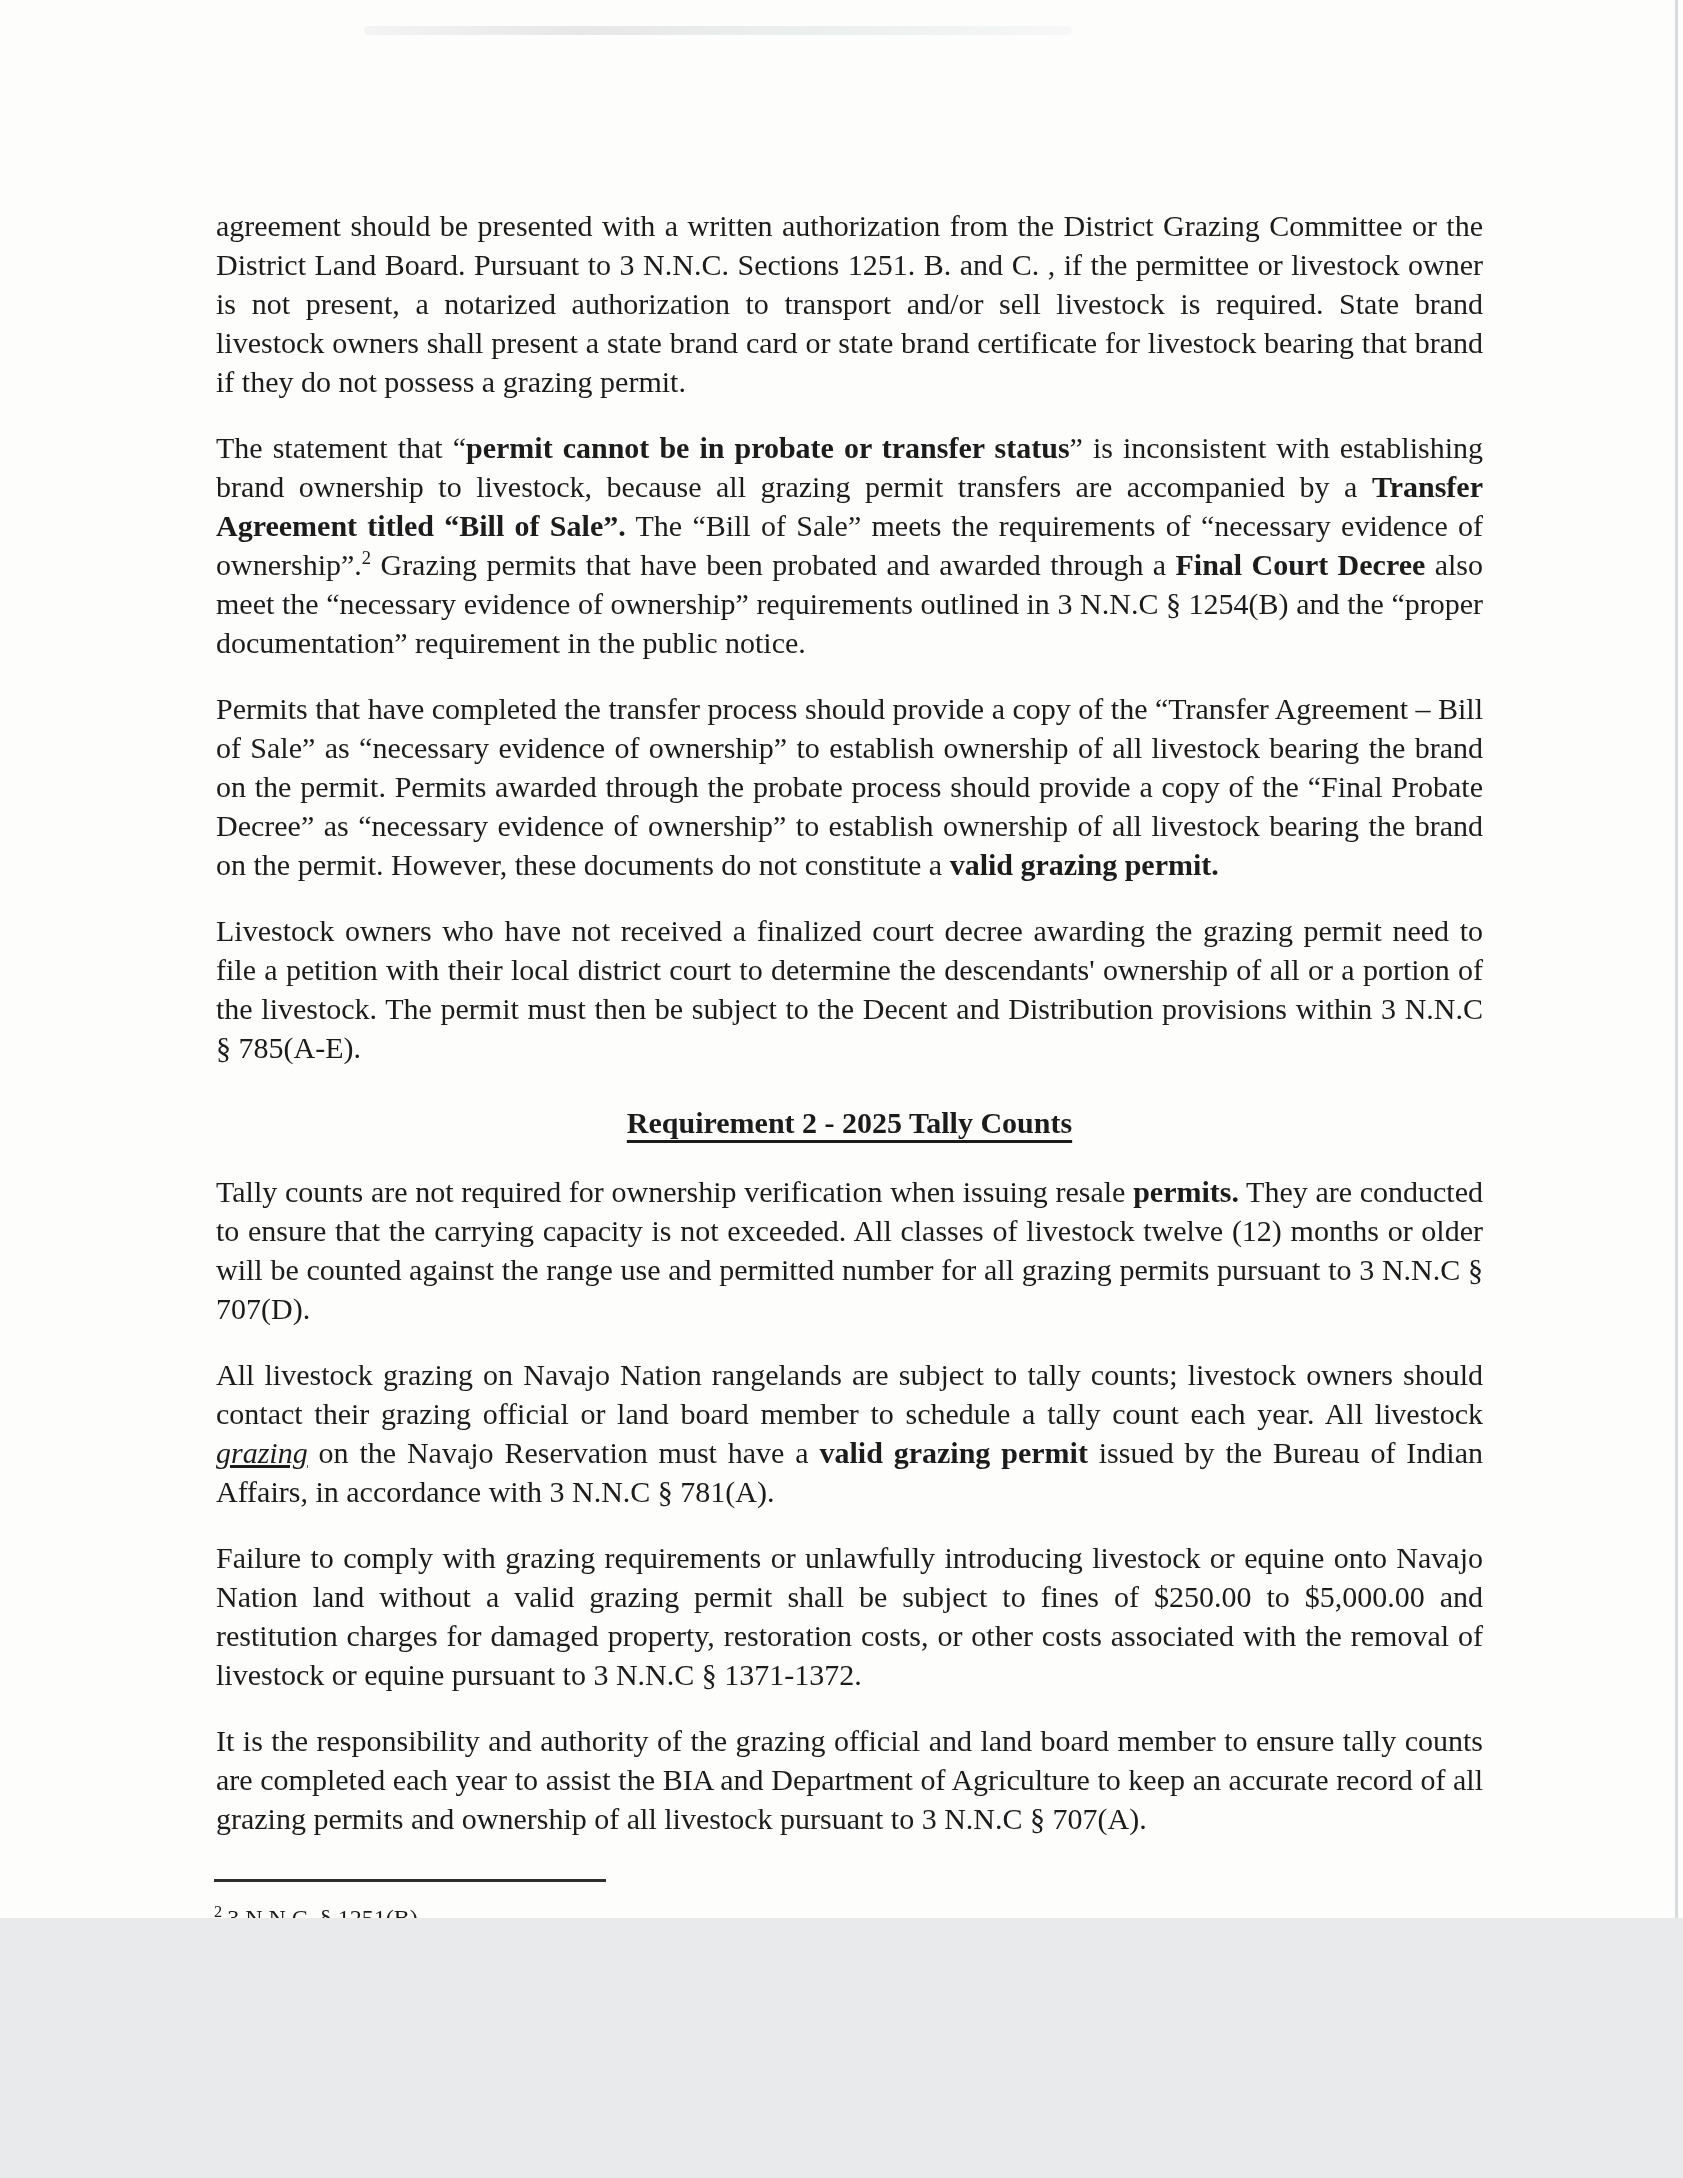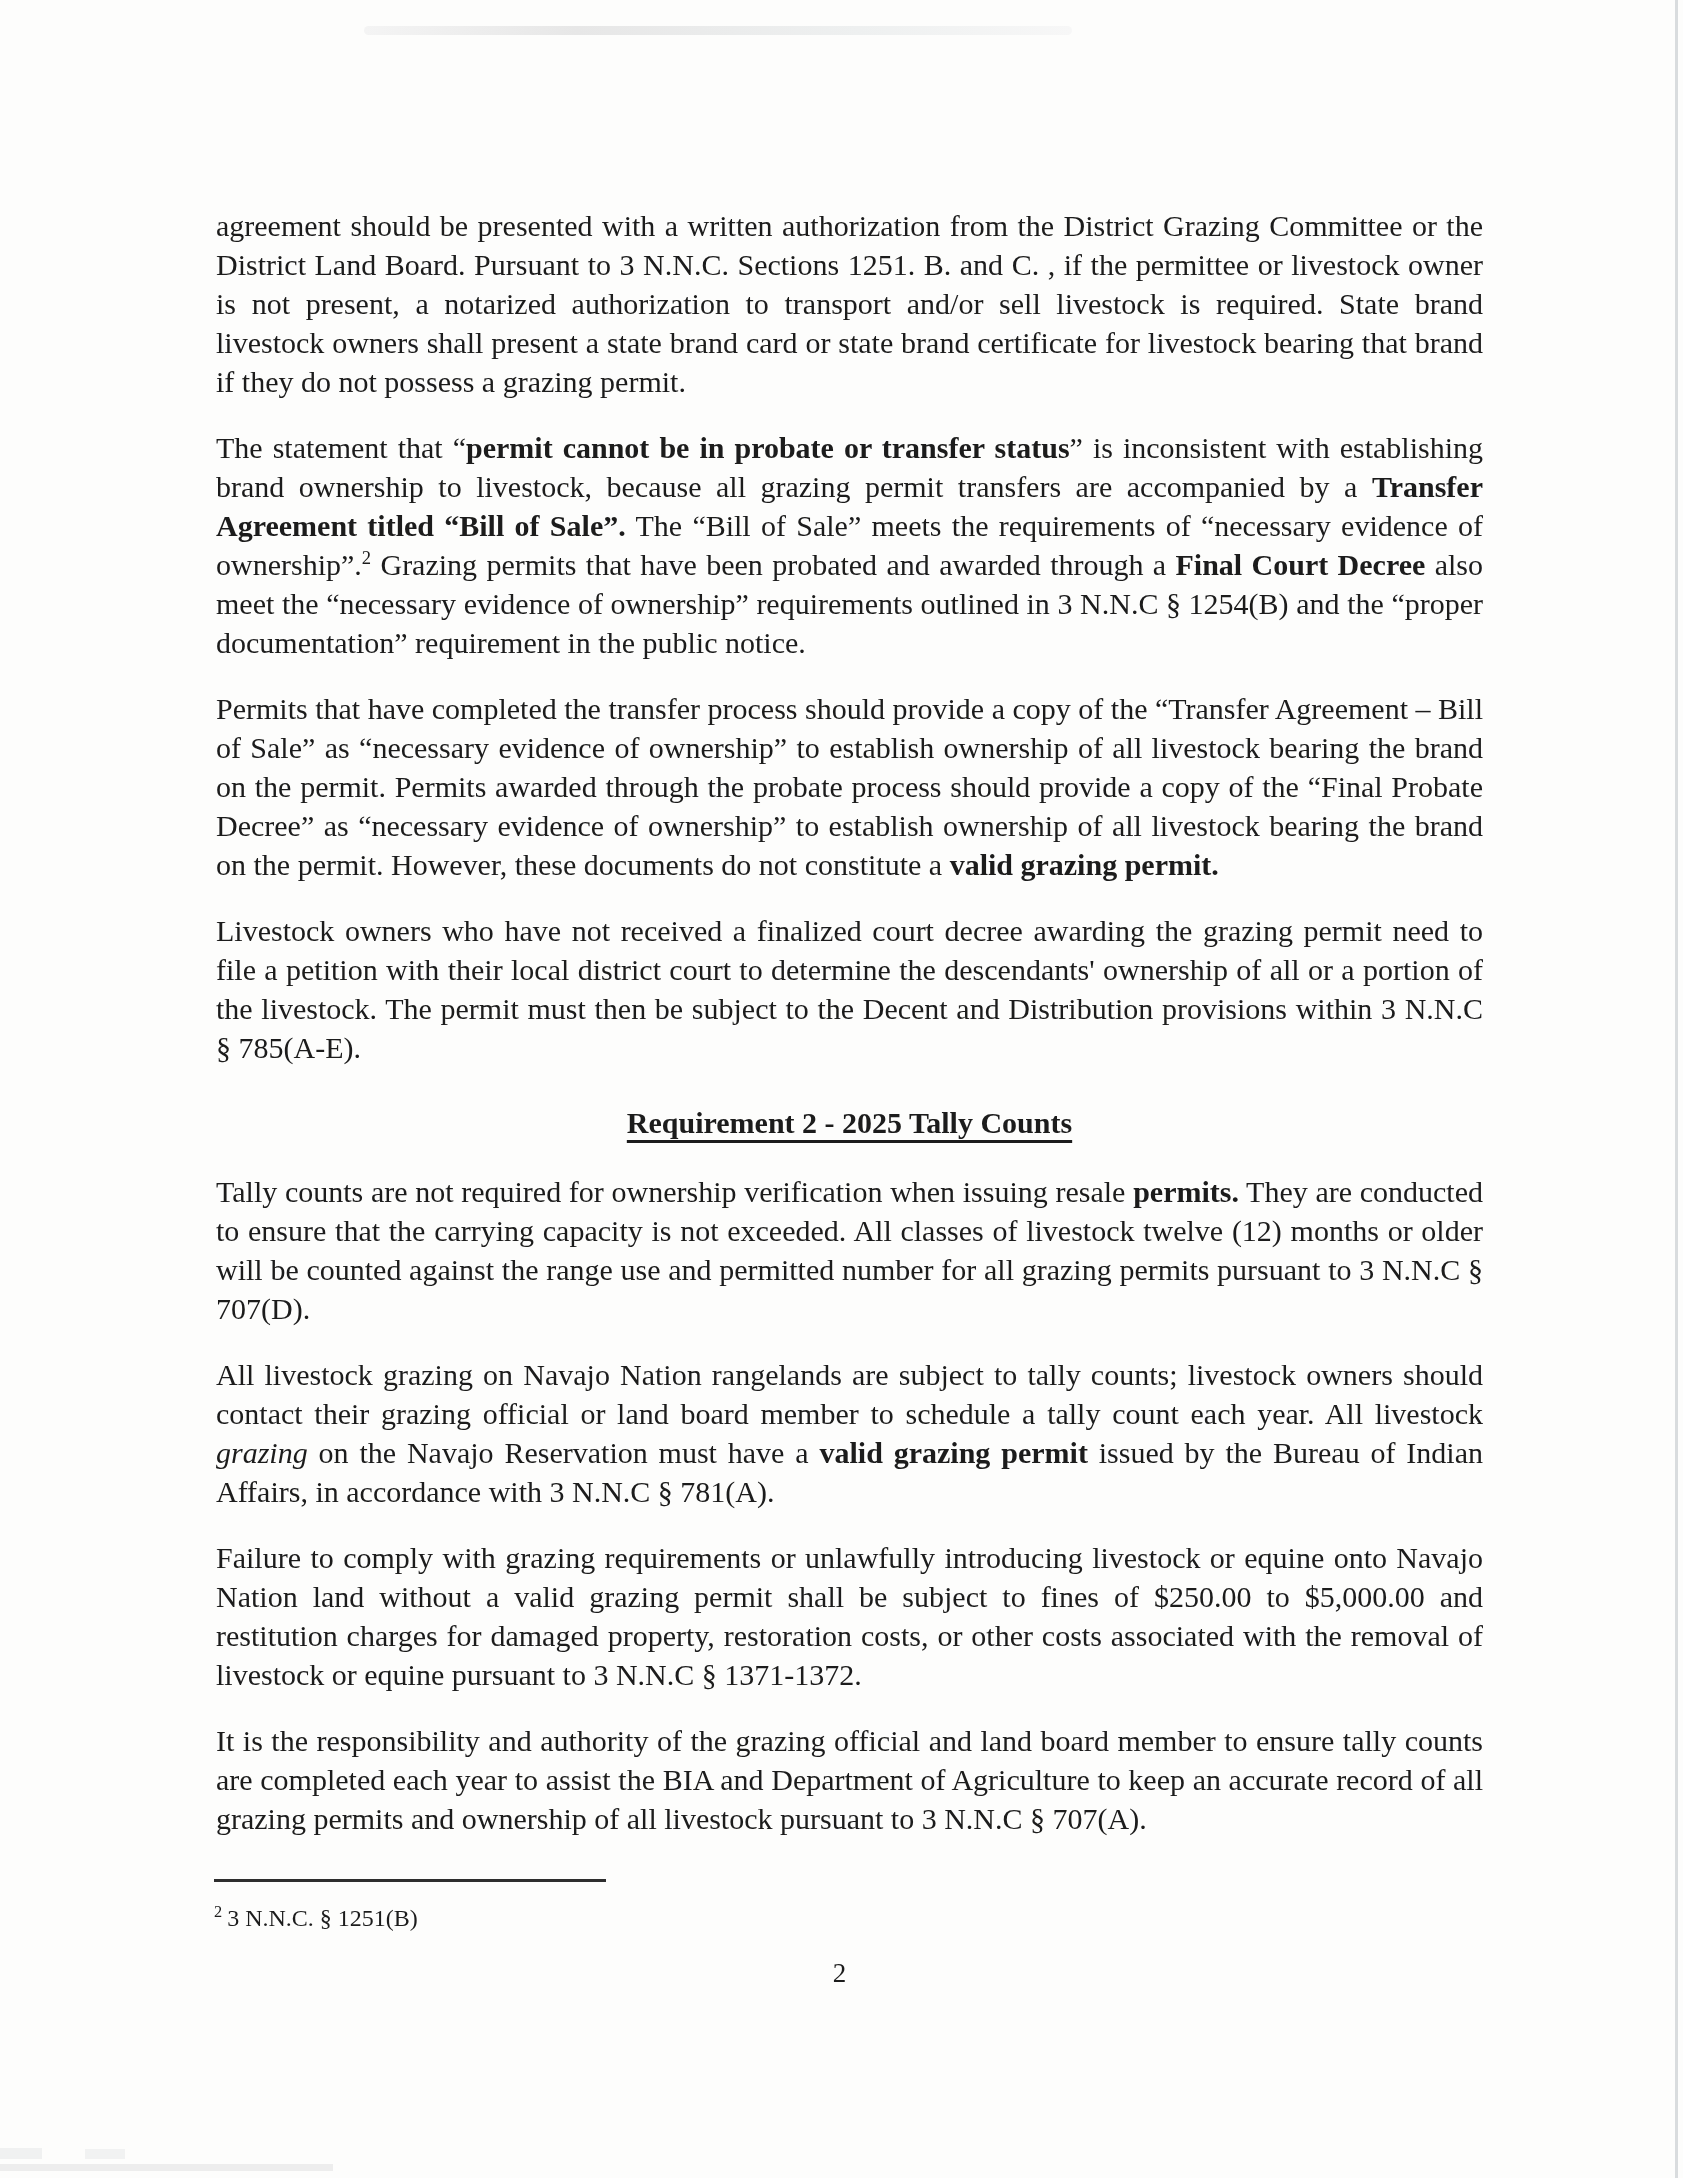--- a/index.html
+++ b/index.html
@@ -1,19 +1,19 @@
 <!DOCTYPE html>
 <html><head>
 <meta charset="utf-8">
 <style>
   html, body { margin: 0; padding: 0; background: #e9eaec; }
   .page {
     position: relative;
     width: 1683px;
-    height: 2178px;
+    height: 1918px;
     background: #fdfdfc;
     overflow: hidden;
     font-family: "Liberation Serif", serif;
     color: #1c1c1c;
   }
   
   .scan-streak-top {
     position: absolute; left: 364px; top: 26px; width: 708px; height: 9px;
     background: linear-gradient(90deg, #f4f4f4, #e7e7e7 30%, #eef0f0 70%, #f7f7f7);
     border-radius: 5px;
@@ -40,21 +40,21 @@
     font-size: 30px;
     line-height: 39px;
     font-weight: bold;
     margin: 36px 0 30px 0;
     text-align: center;
     text-decoration: underline;
     text-decoration-thickness: 3px;
     text-underline-offset: 7px;
   }
   .b { font-weight: bold; margin-top: 36px; }
-  .i { font-style: italic; }
+  .i { font-style: italic; text-decoration: underline; }
   sup.sup { font-size: 0.62em; line-height: 0; vertical-align: super; }
 
   .footnote-area { position: absolute; left: 214px; top: 1879px; width: 1267px; }
   .footnote-rule { width: 392px; height: 3px; background: #2e2e2e; }
   .footnote { margin-top: 14px; font-size: 24px; line-height: 32px; text-align: left; }
   .footnote sup { font-size: 0.68em; vertical-align: super; margin-right: 5px; }
 
   .page-number {
     position: absolute; left: 216px; top: 1958px; width: 1247px;
     text-align: center; font-size: 27px;

